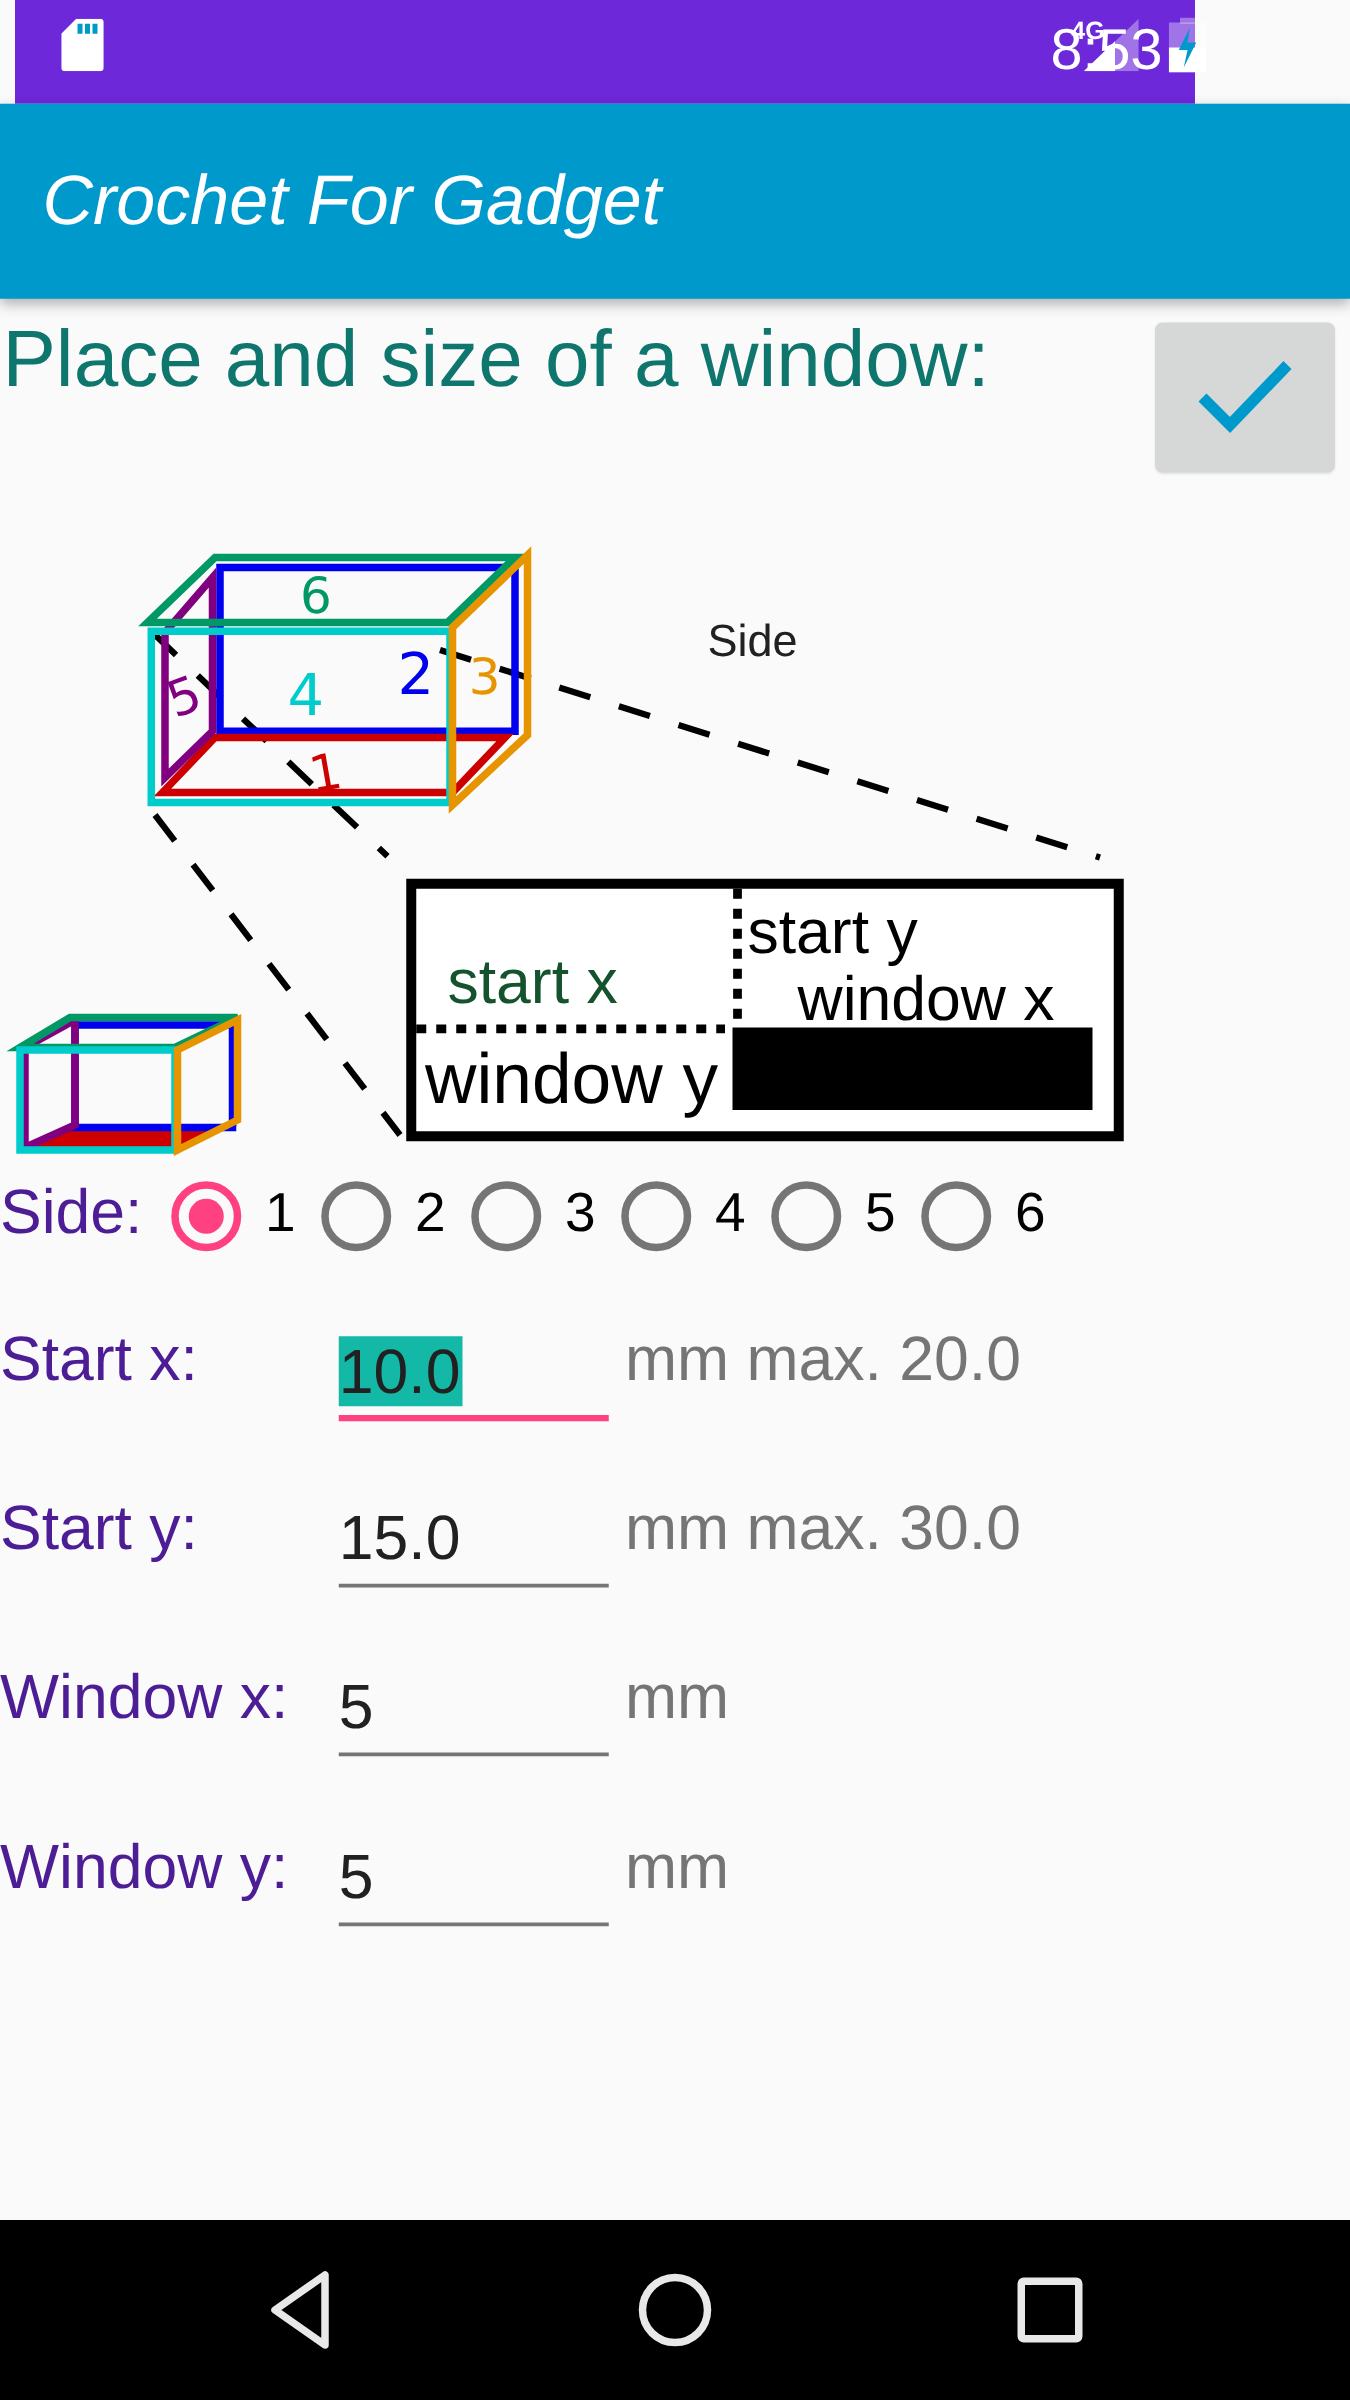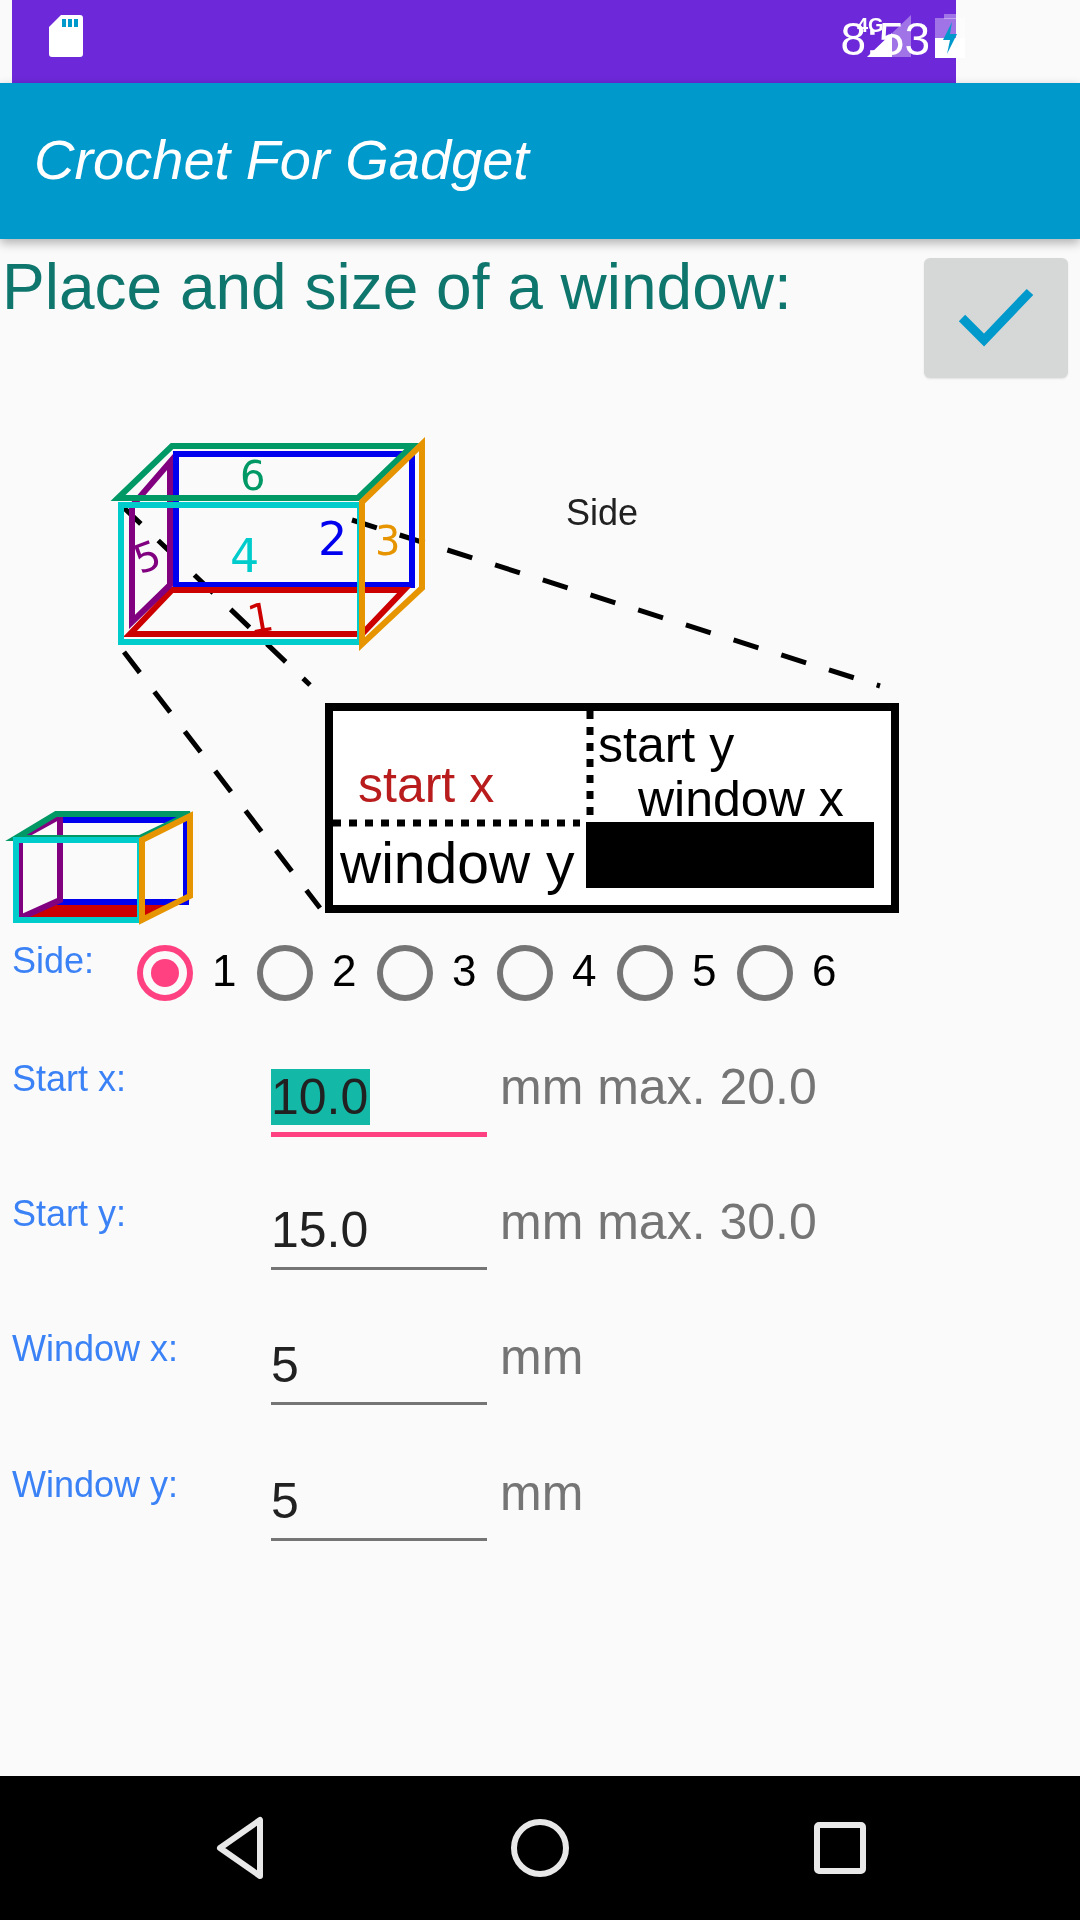--- a/index.html
+++ b/index.html
@@ -4,21 +4,21 @@
 <style>
   html, body { margin:0; padding:0; }
   body { width:1080px; height:1920px; position:relative; overflow:hidden; background:#fafafa; font-family:"Liberation Sans", "DejaVu Sans", sans-serif; }
   .statusbar { position:absolute; left:0; top:0; width:944px; height:83px; background:#6d28d9;margin-left:12px; }
   .appbar { position:absolute; left:0; top:83px; width:1080px; height:156px; background:#0099cc; box-shadow:0 4px 10px rgba(0,0,0,0.3); z-index:2; }
   .app-title { position:absolute; left:34px; top:44px; font-size:56px; color:#ffffff; letter-spacing:0px;font-style:italic; }
   .clock { position:absolute; right:26px; top:12px; font-size:46px; color:#ffffff; }
   .heading { position:absolute; left:2px; top:250px; font-size:64px; color:#0f766e; white-space:nowrap; }
   .check-btn { position:absolute; left:924px; top:258px; width:144px; height:120px; background:#d6d7d7; border-radius:6px; border:none; padding:0; box-shadow:0 1px 2px rgba(0,0,0,0.1); }
   .side-caption { position:absolute; left:566px; top:448px; font-size:36px; color:#212121;margin-top:44px; }
-  .label { position:absolute; left:0; font-size:36px; color:#3b82f6; white-space:nowrap;margin-left:12px; }
+  .label { position:absolute; left:0; font-size:50px; color:#4c1d95; white-space:nowrap; }
   .unit { position:absolute; left:500px; font-size:50px; color:#757575; white-space:nowrap; }
   .field { position:absolute; left:271px; width:216px; height:70px; }
   .field .value { position:absolute; left:0; bottom:12px; font-size:50px; color:#212121; line-height:56px; }
   .field .underline { position:absolute; left:0; bottom:0; width:216px; height:3px; background:#757575; }
   .field.focused .underline { height:5px; background:#ff4081; }
   .field.focused .value { background:#14b8a6; padding-right:2px; }
   .radio-row { position:absolute; left:0; top:940px; height:66px; width:900px; }
   .radio { position:absolute; top:5px; width:56px; height:56px; box-sizing:border-box; border-radius:50%; border:6px solid #757575; }
   .radio.checked { border-color:#ff4081; }
   .radio.checked::after { content:""; position:absolute; left:8px; top:8px; width:28px; height:28px; border-radius:50%; background:#ff4081; }
@@ -102,21 +102,21 @@
     <polygon points="142,840 190,816 190,896 142,920" fill="none" stroke="#e69500" stroke-width="6"></polygon>
   </g>
 
   <g>
     <rect x="329" y="707" width="566" height="202" fill="#fff" stroke="#000" stroke-width="8"></rect>
     <line x1="333" y1="823" x2="580" y2="823" stroke="#000" stroke-width="7" stroke-dasharray="8,8"></line>
     <line x1="590" y1="711" x2="590" y2="823" stroke="#000" stroke-width="7" stroke-dasharray="8,8"></line>
     <rect x="586" y="822" width="288" height="66" fill="#000"></rect>
   </g>
 </svg>
-<div style="position:absolute;left:358px;top:756px;font-size:50px;color:#b91c1c;">start x</div>
+<div style="position:absolute;left:358px;top:756px;font-size:50px;color:#14532d;">start x</div>
 <div style="position:absolute;left:598px;top:716px;font-size:50px;color:#000;">start y</div>
 <div style="position:absolute;left:638px;top:770px;font-size:50px;color:#000;">window x</div>
 <div style="position:absolute;left:340px;top:830px;font-size:57px;color:#000;">window y</div>
 
 <div class="radio-row">
   <div class="label" style="top:0;">Side:</div>
   <div class="radio checked" style="left:137px"></div>
   <div class="radio-label" style="left:212px">1</div>
   <div class="radio" style="left:257px"></div>
   <div class="radio-label" style="left:332px">2</div>

